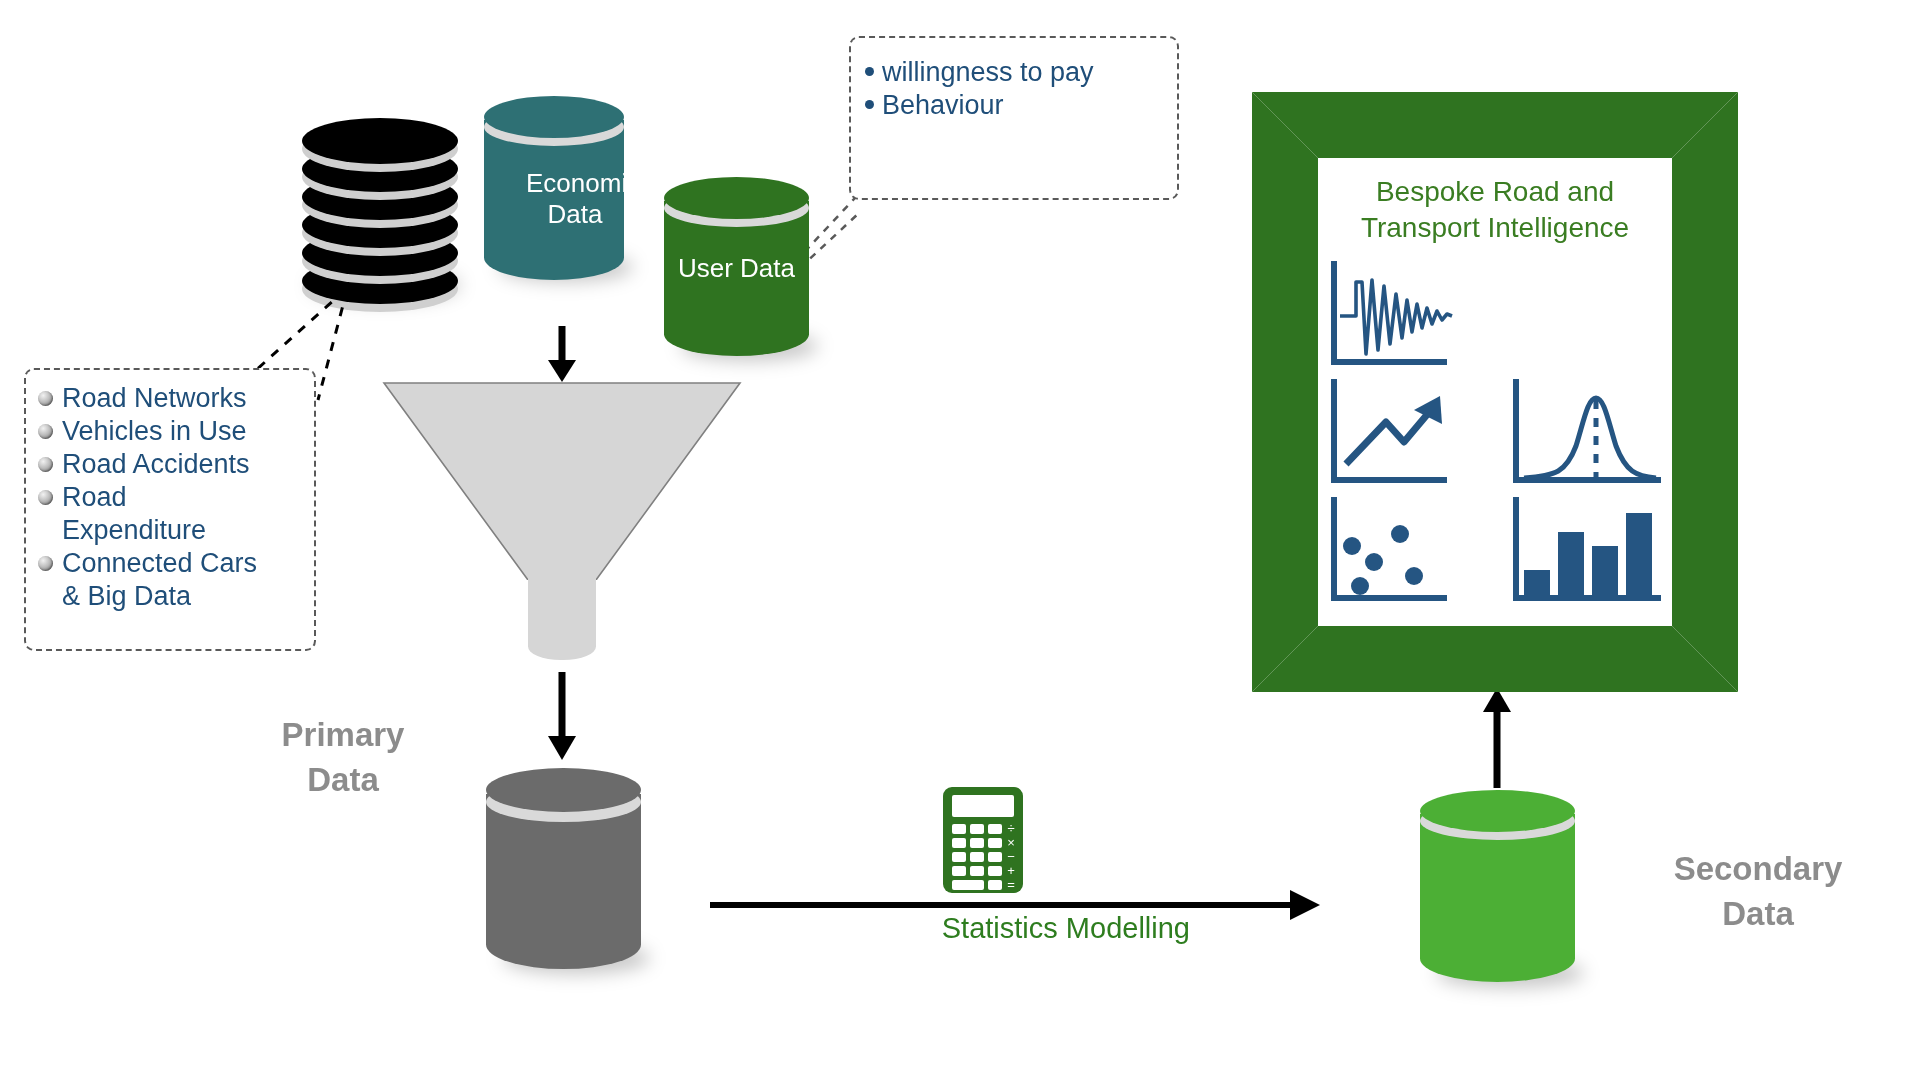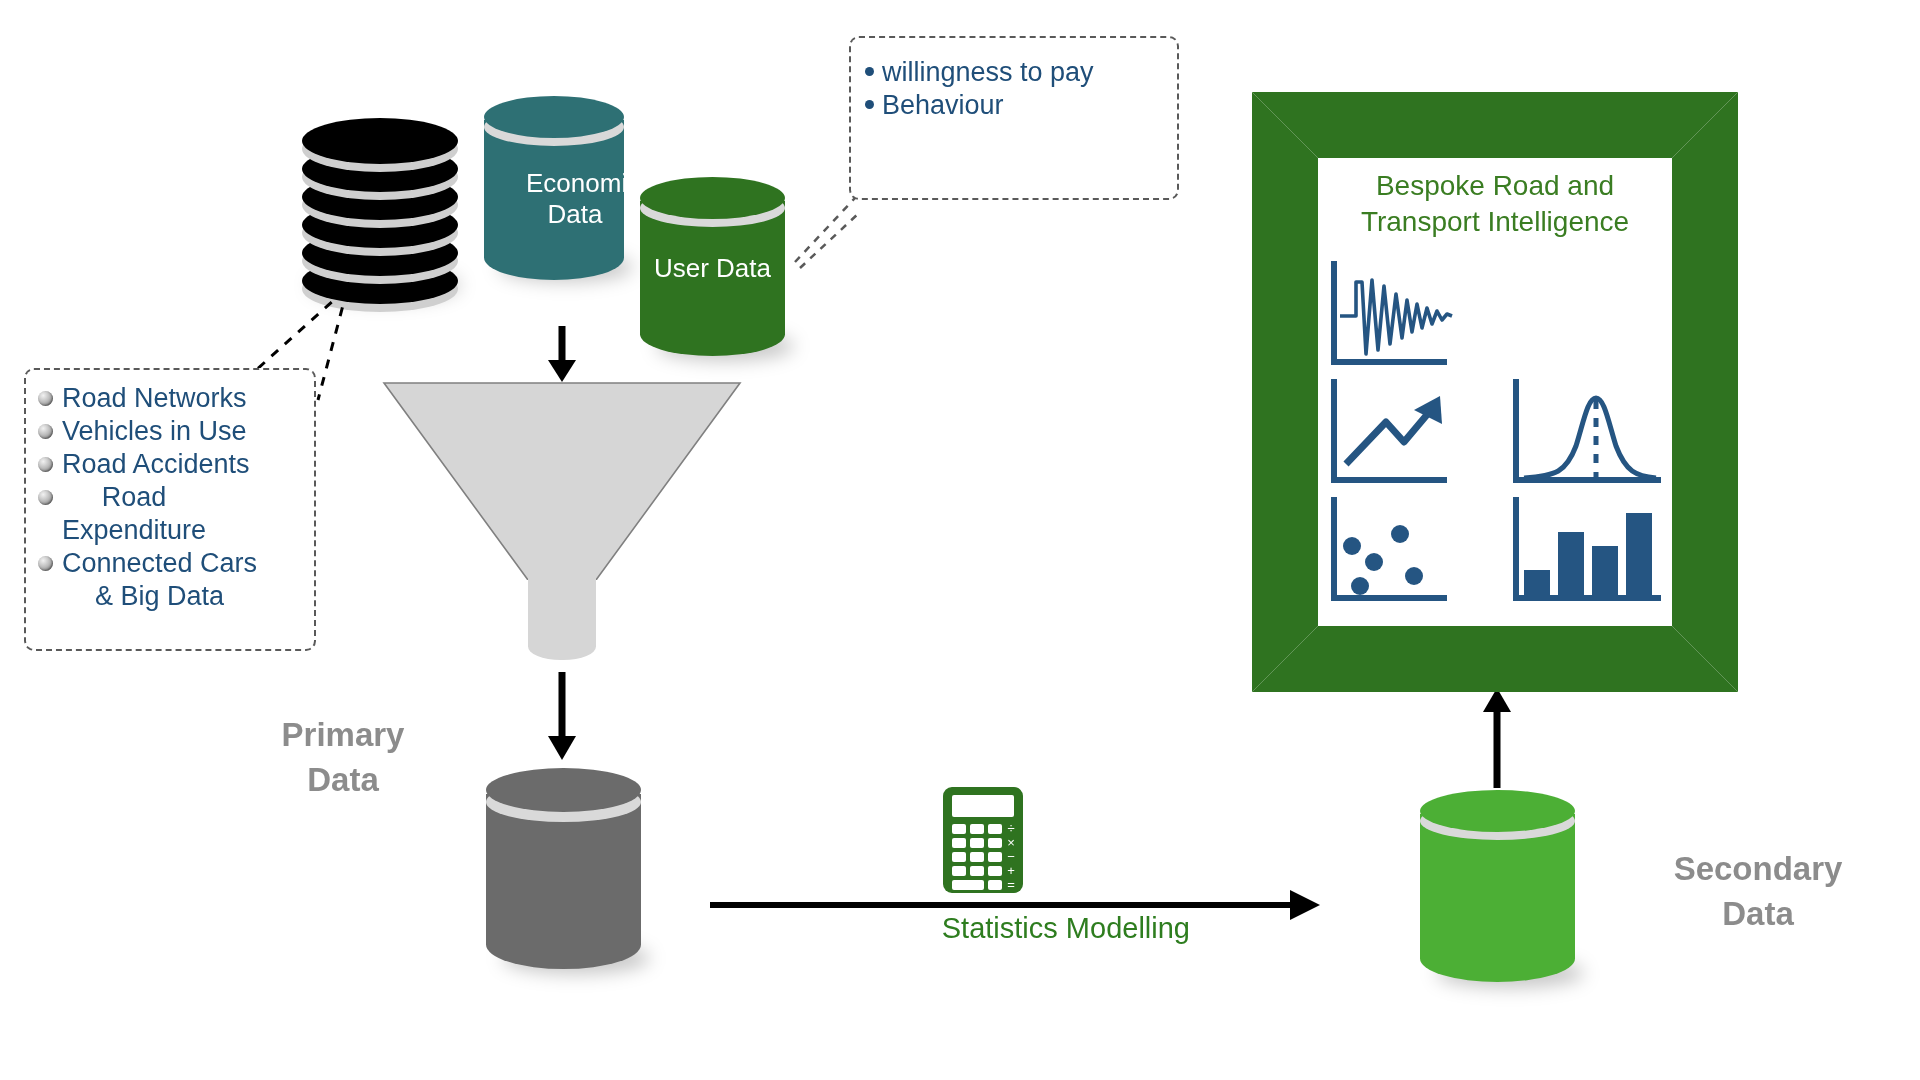--- a/index.html
+++ b/index.html
@@ -73,21 +73,21 @@
     <div class="disc" style="left:2px;top:0px;width:156px;height:46px;"></div>
   </div>
 
   <svg style="position:absolute;left:0;top:0;width:1920px;height:1080px;pointer-events:none;">
     <path d="M 345 290 L 245 380" stroke="#000" stroke-width="3" fill="none" stroke-dasharray="9,9"></path>
     <path d="M 347 290 L 318 400" stroke="#000" stroke-width="3" fill="none" stroke-dasharray="9,9"></path>
     <path d="M 795 262 L 855 198" stroke="#595959" stroke-width="2.5" fill="none" stroke-dasharray="7,7"></path>
     <path d="M 800 268 L 860 212" stroke="#595959" stroke-width="2.5" fill="none" stroke-dasharray="7,7"></path>
   </svg>
 
-  <div class="callout rounded" style="left:24px;top:368px;width:292px;height:283px;padding:12px 10px 0 12px;text-align:center;">
+  <div class="callout rounded" style="left:24px;top:368px;width:292px;height:283px;padding:12px 10px 0 12px;">
     <ul>
       <li>
         <span class="orb"></span>
         <span class="li-txt">Road Networks</span>
       </li>
       <li>
         <span class="orb"></span>
         <span class="li-txt">Vehicles in Use</span>
       </li>
       <li>
@@ -109,21 +109,21 @@
 
   <div class="cyl" style="left:484px;top:92px;width:140px;height:190px;">
     <div class="shadow" style="left:14px;top:160px;width:135px;height:30px;"></div>
     <div class="body" style="top:28px;height:160px;background:#2e7074;"></div>
     <div class="rim" style="top:16px;height:38px;"></div>
     <div class="top" style="top:4px;height:42px;background:#2e7074;"></div>
     <div class="lbl" style="top:76px;white-space:pre-line;margin-left:42px;">Economic
 Data</div>
   </div>
 
-  <div class="cyl" style="left:640px;top:175px;width:145px;height:186px;">
+  <div class="cyl" style="left:664px;top:175px;width:145px;height:186px;">
     <div class="shadow" style="left:16px;top:156px;width:138px;height:30px;"></div>
     <div class="body" style="top:26px;height:155px;background:#2f7320;"></div>
     <div class="rim" style="top:14px;height:38px;"></div>
     <div class="top" style="top:2px;height:42px;background:#2f7320;"></div>
     <div class="lbl" style="top:78px;white-space:pre-line;">User Data</div>
   </div>
 
   <div class="callout rounded" style="left:849px;top:36px;width:330px;height:164px;padding:18px 10px 0 14px;">
     <ul>
       <li>
@@ -217,21 +217,21 @@
 
       <polygon points="0,0 486,0 420,66 66,66" fill="#2f7320"></polygon>
 
       <polygon points="0,0 66,66 66,534 0,600" fill="#2f7320"></polygon>
 
       <polygon points="486,0 486,600 420,534 420,66" fill="#2f7320"></polygon>
 
       <polygon points="0,600 66,534 420,534 486,600" fill="#2f7320"></polygon>
     </svg>
 
-    <div class="frame-title" style="top:76px;white-space:pre-line;">Bespoke Road and
+    <div class="frame-title" style="top:82px;white-space:pre-line;">Bespoke Road and
 Transport Intelligence</div>
 
     <div class="icons" style="left:76px;top:166px;width:336px;height:350px;">
       <svg width="336" height="350" viewBox="0 0 336 350">
         <g stroke="#255582" fill="none" stroke-width="5">
 
           <polyline points="6,6 6,104 116,104" stroke-width="6" stroke-linecap="square"></polyline>
           <path d="M 12,58 L 28,58 L 28,24 L 34,24 L 38,96 L 44,22 L 50,92 L 56,28 L 62,86 L 68,36 L 74,80 L 79,42 L 84,74 L 89,46 L 94,70 L 99,50 L 104,66 L 109,53 L 114,62 L 119,56 L 124,58" stroke-width="3.6" stroke-linejoin="round"></path>
 
           <polyline points="6,124 6,222 116,222" stroke-width="6" stroke-linecap="square"></polyline>

